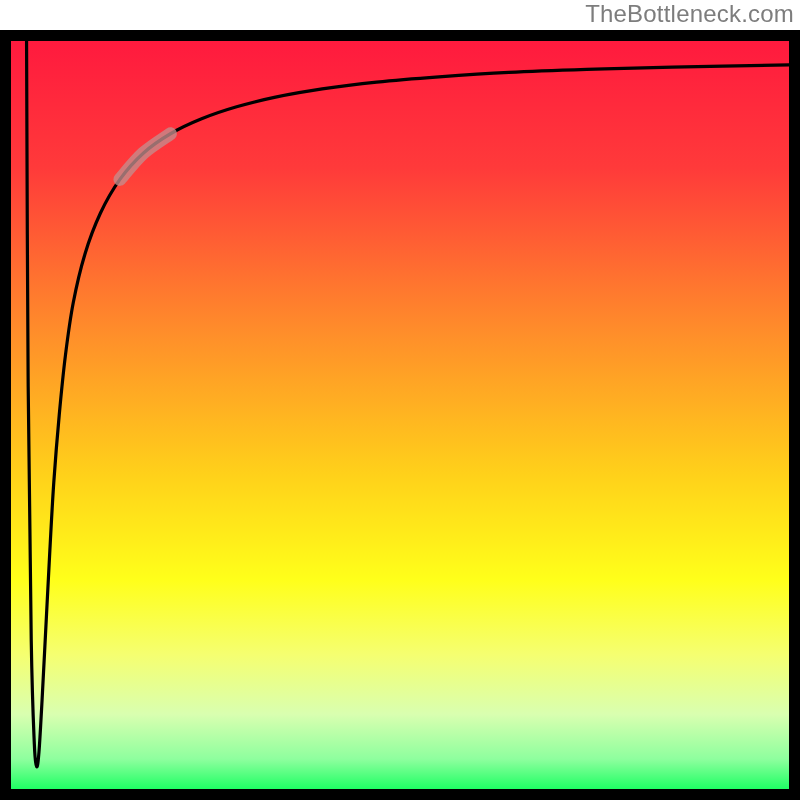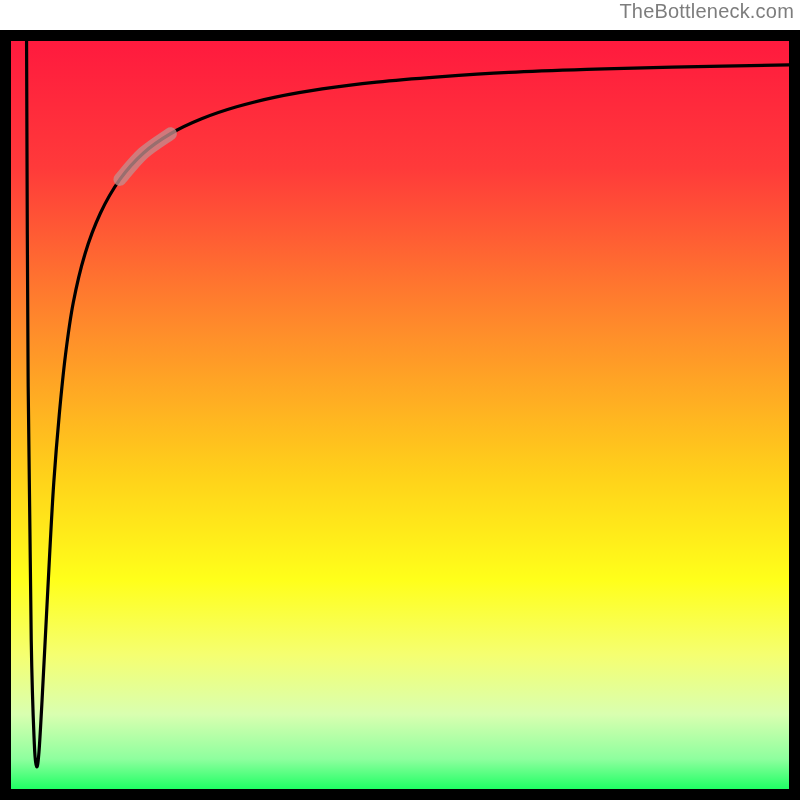--- a/index.html
+++ b/index.html
@@ -13,21 +13,21 @@
   }
   .stage {
     position: relative;
     width: 800px;
     height: 800px;
   }
   .attribution {
     position: absolute;
     top: 0;
     right: 6px;
-    font-size: 20px;
+    font-size: 24px;
     color: #7d7d7d;
     font-weight: 400;
     letter-spacing: 0.2px;
   }
   svg {
     display: block;
   }
 </style>
 </head>
 <body>

